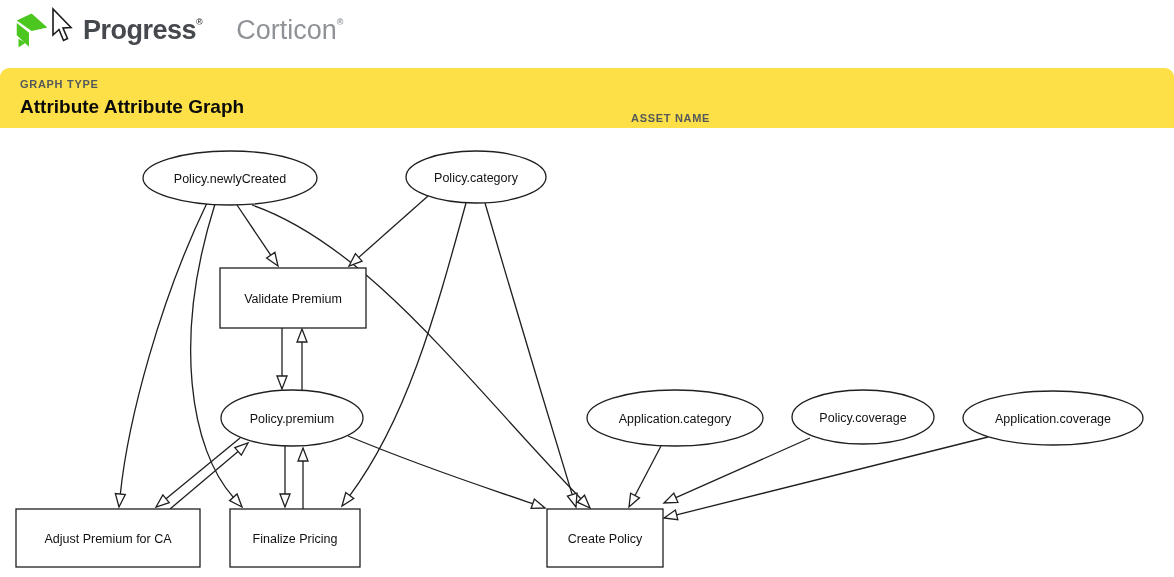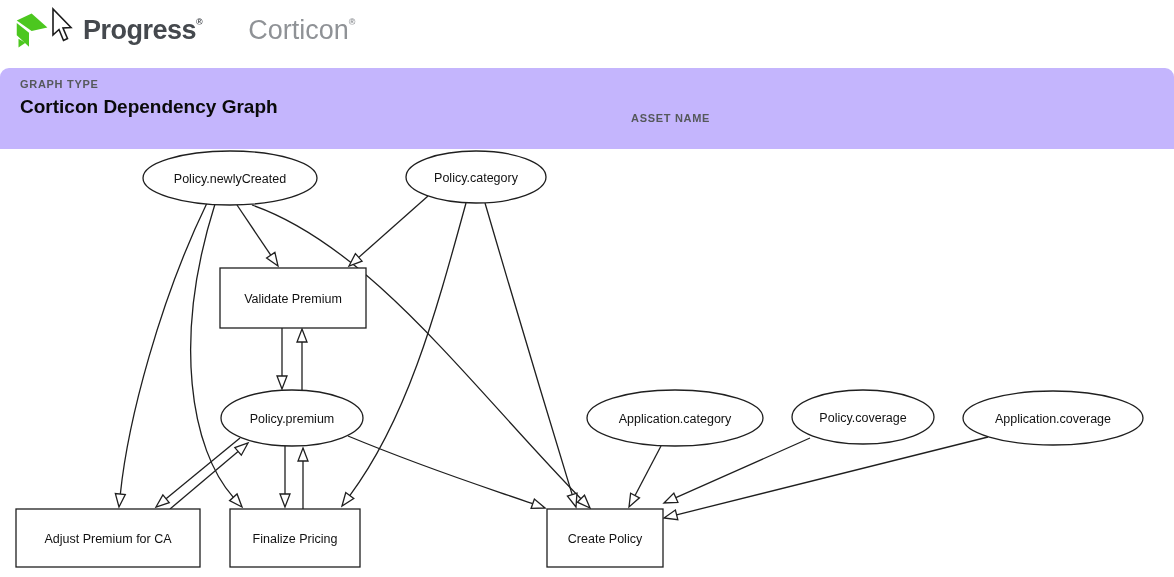--- a/index.html
+++ b/index.html
@@ -2,25 +2,25 @@
 <html><head>
 <meta charset="utf-8">
 <style>
   html,body{margin:0;padding:0;background:#ffffff;}
   .stage{position:relative;width:1174px;height:577px;background:#ffffff;overflow:hidden;
          font-family:"Liberation Sans",sans-serif;}
   
   .logo-row{position:absolute;top:4px;left:8px;height:52px;display:flex;align-items:center;gap:27px;}
   .logo-mark{width:42px;height:44px;margin-right:6px;}
   .brand{font-size:27px;font-weight:bold;color:#45494e;letter-spacing:-0.5px;}
-  .product{font-size:27px;font-weight:400;color:#8f9296;margin-left:19px;}
+  .product{font-size:27px;font-weight:400;color:#8f9296;margin-left:7px;}
   .reg{font-size:9px;vertical-align:14px;font-weight:bold;color:inherit;}
   .cursor{position:absolute;top:7px;left:48px;width:30px;height:38px;z-index:5;}
   
-  .band{position:absolute;top:68px;left:0;width:1174px;height:81px;background:#c4b5fd;
+  .band{position:absolute;top:68px;left:0;width:1174px;height:60px;background:#fde047;
         border-radius:9px 9px 0 0;}
   .band .col{position:absolute;top:10px;}
   .band .col.left{left:20px;}
   .band .col.right{left:631px;margin-top:34px;}
   .band .label{font-size:11px;font-weight:bold;color:#55585b;letter-spacing:0.7px;}
   .band .value{font-size:19px;font-weight:bold;color:#0a0a0a;margin-top:6px;}
   
   #graph-svg{position:absolute;left:0;top:0;width:1174px;height:577px;}
   #graph-svg text{font-family:"Liberation Sans",sans-serif;}
 </style>
@@ -116,20 +116,20 @@
     <span class="product"><span>Corticon</span><span class="reg">®</span></span>
   </div>
 
   <svg class="cursor" viewBox="0 0 30 38">
     <path d="M5,2 L5,28 L11,22.5 L15.5,33.5 L19.5,31.5 L15,21 L23,20.5 Z" fill="#ffffff" stroke="#1a1a1a" stroke-width="1.6"></path>
   </svg>
 
   <div class="band">
     <div class="col left">
       <div class="label">GRAPH TYPE</div>
-      <div class="value">Corticon Dependency Graph</div>
+      <div class="value">Attribute Attribute Graph</div>
     </div>
     <div class="col right">
       <div class="label">ASSET NAME</div>
     </div>
   </div>
 
 </div>
 
 </body></html>

